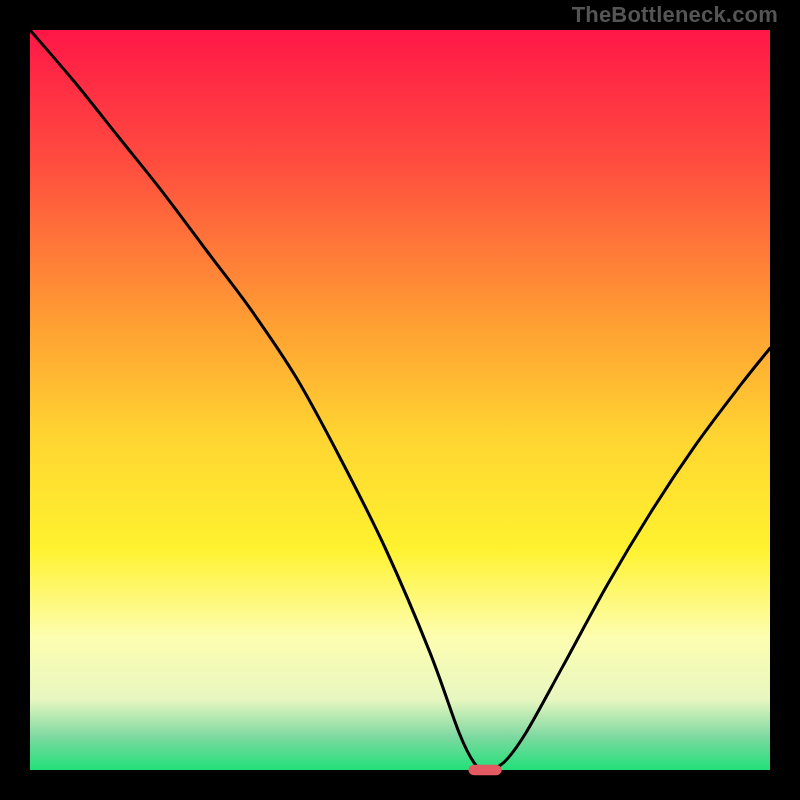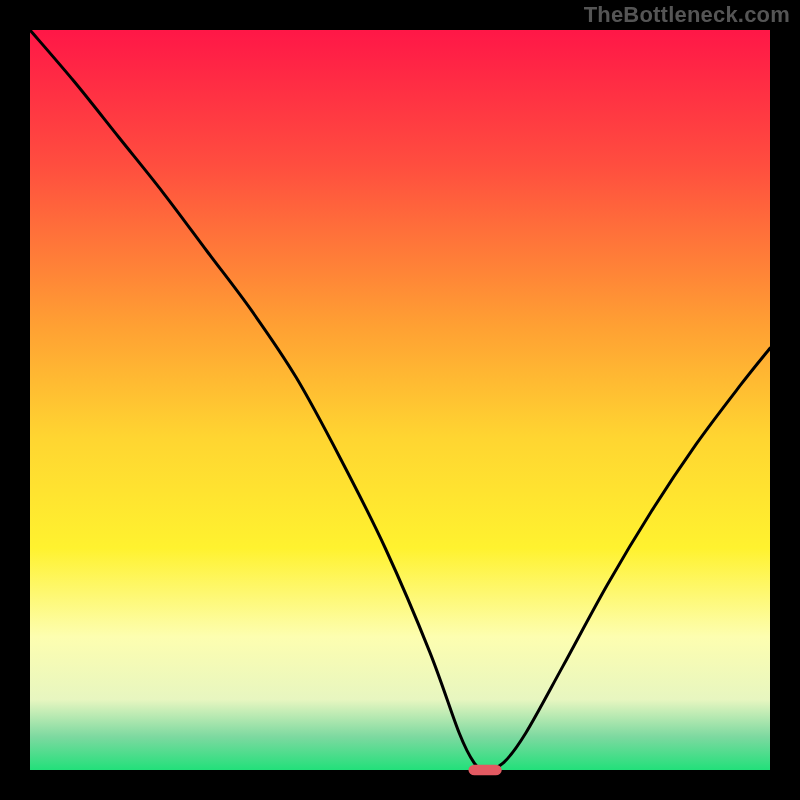--- a/index.html
+++ b/index.html
@@ -14,21 +14,21 @@
   .frame {
     position: absolute;
     top: 0; left: 0;
     width: 800px;
     height: 800px;
     background: #000;
   }
   .watermark {
     position: absolute;
     top: 2px;
-    right: 10px;
+    right: 22px;
     color: #555;
     font-size: 22px;
     font-weight: 600;
     letter-spacing: 0.2px;
     user-select: none;
   }
   svg { display: block; }
 </style>
 </head>
 <body>

